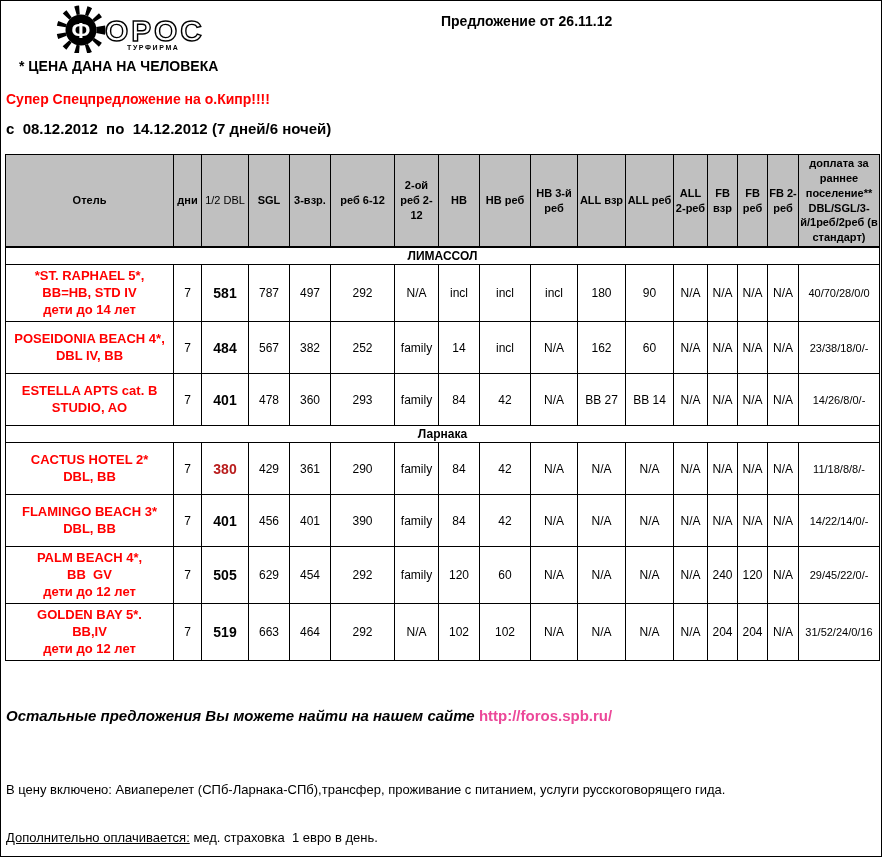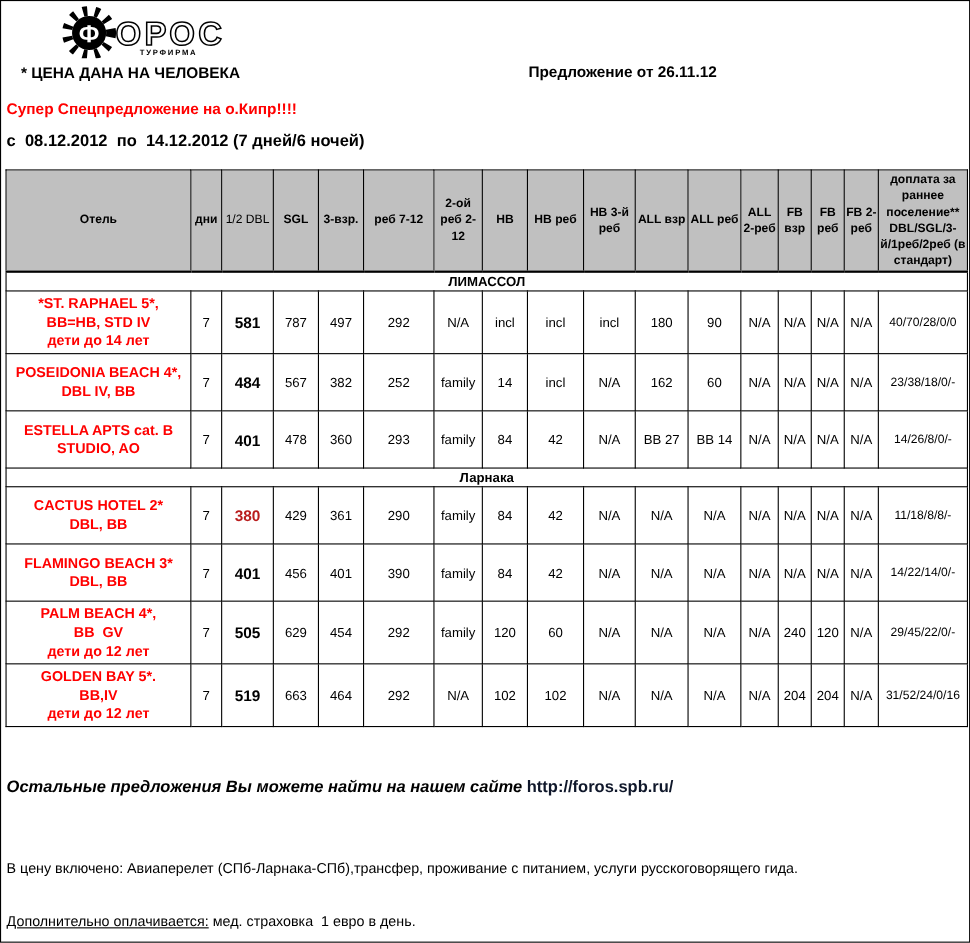--- a/index.html
+++ b/index.html
@@ -8,21 +8,21 @@
     width: 882px; height: 857px; position: relative;
     background: #fff; color: #000;
     font-family: "Liberation Sans", sans-serif;
     border: 1px solid #000;
     overflow: hidden;
   }
   .abs { position: absolute; }
 
   
   #logo { left: 52px; top: 4px; }
-  #offer-block { left: 440px; top: 12px; width: 250px; text-align: center; margin-top: 44px; }
+  #offer-block { left: 440px; top: 12px; width: 250px; text-align: left; }
   #offer-date { font-weight: bold; font-size: 14px; }
   #destination { font-weight: bold; font-size: 18px; margin-top: 3px; letter-spacing: .5px; }
   #price-note { left: 18px; top: 57px; font-weight: bold; font-size: 14px; }
   #promo { left: 5px; top: 90px; color: #ff0000; font-weight: bold; font-size: 14px; }
   #dates { left: 5px; top: 119px; font-weight: bold; font-size: 15px; white-space: pre-wrap; }
 
   
   #price-table {
     position: absolute; left: 4px; top: 153px; width: 874px;
     border-collapse: collapse; table-layout: fixed;
@@ -46,21 +46,21 @@
     font-size: 12px; border-top-width: 2px; border-bottom-width: 2px;
   }
   td.hotel { color: #ff0000; font-weight: bold; font-size: 13px; line-height: 1.3; white-space: pre-wrap; }
   td.dbl { font-weight: bold; font-size: 14px; }
   td.dbl.red { color: #b91c1c; }
   td.surcharge { font-size: 11px; }
 
   
   #footer { left: 5px; top: 676px; width: 872px; font-size: 13px; white-space: pre-wrap; }
   #site-line { font-size: 15px; font-style: italic; font-weight: bold; margin-bottom: 27px; }
-  #site-link { color: #0f172a; font-style: normal; text-decoration: none; cursor: pointer; }
+  #site-link { color: #ec4899; font-style: normal; text-decoration: none; cursor: pointer; }
   .fline { line-height: 18px; }
   .ulabel { text-decoration: underline; }
 </style>
 </head>
 <body>
 
 <svg id="logo" class="abs" width="160" height="48" viewBox="0 0 160 48">
   <g>
     <circle cx="28" cy="25" r="20" fill="none" stroke="#000" stroke-width="9" stroke-dasharray="4 7"></circle>
     <circle cx="28" cy="25" r="15.5" fill="#000"></circle>
@@ -98,21 +98,21 @@
       <col style="width: 31px;">
       <col style="width: 81px;">
     </colgroup>
     <thead>
       <tr>
         <th>Отель</th>
         <th>дни</th>
         <th class="regular">1/2 DBL</th>
         <th>SGL</th>
         <th>3-взр.</th>
-        <th>реб 7-12</th>
+        <th>реб 6-12</th>
         <th>2-ой реб 2-12</th>
         <th>НВ</th>
         <th>НВ реб</th>
         <th>НВ 3-й реб</th>
         <th>ALL взр</th>
         <th>ALL реб</th>
         <th>ALL 2-реб</th>
         <th>FB взр</th>
         <th>FB реб</th>
         <th>FB 2-реб</th>

